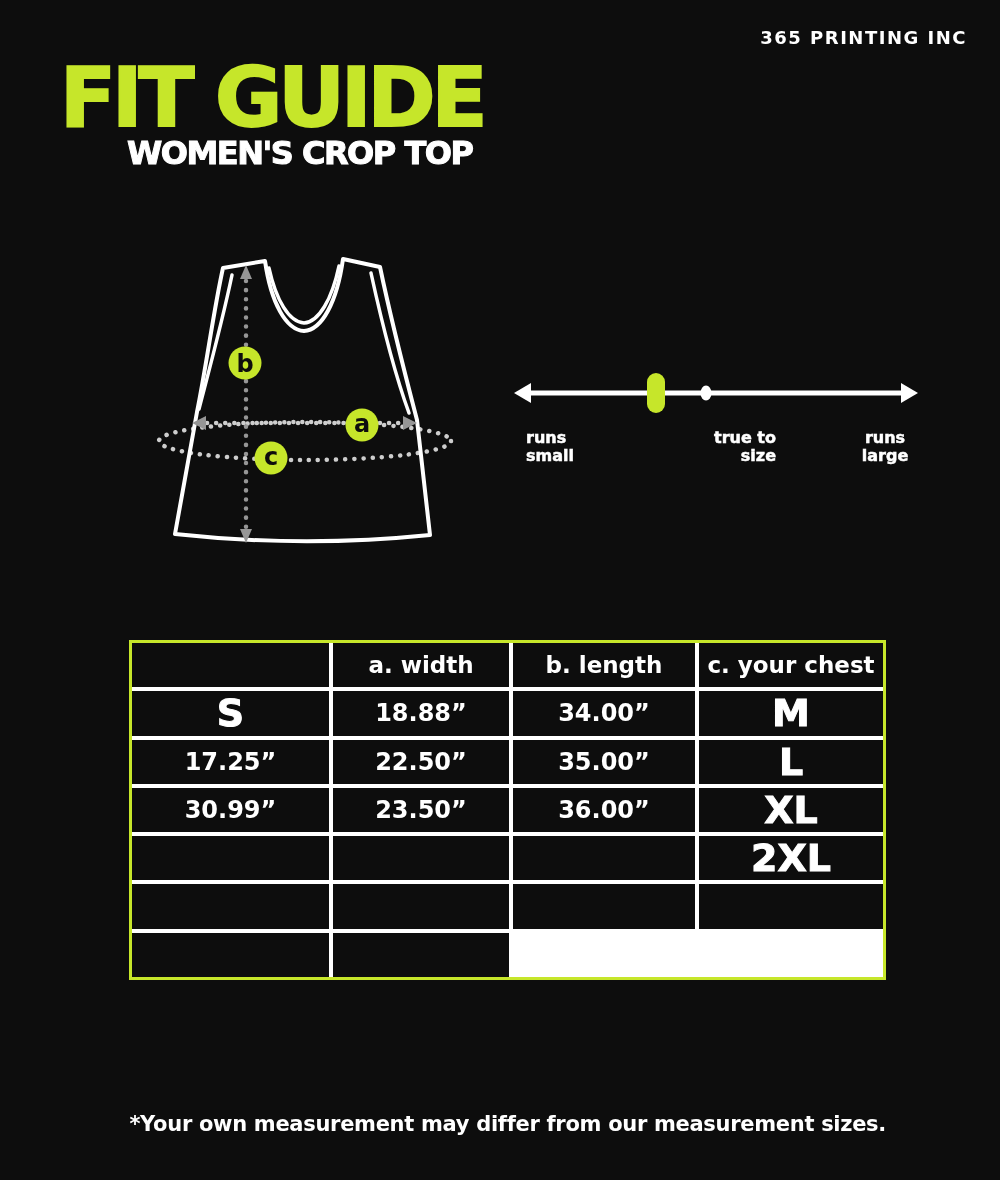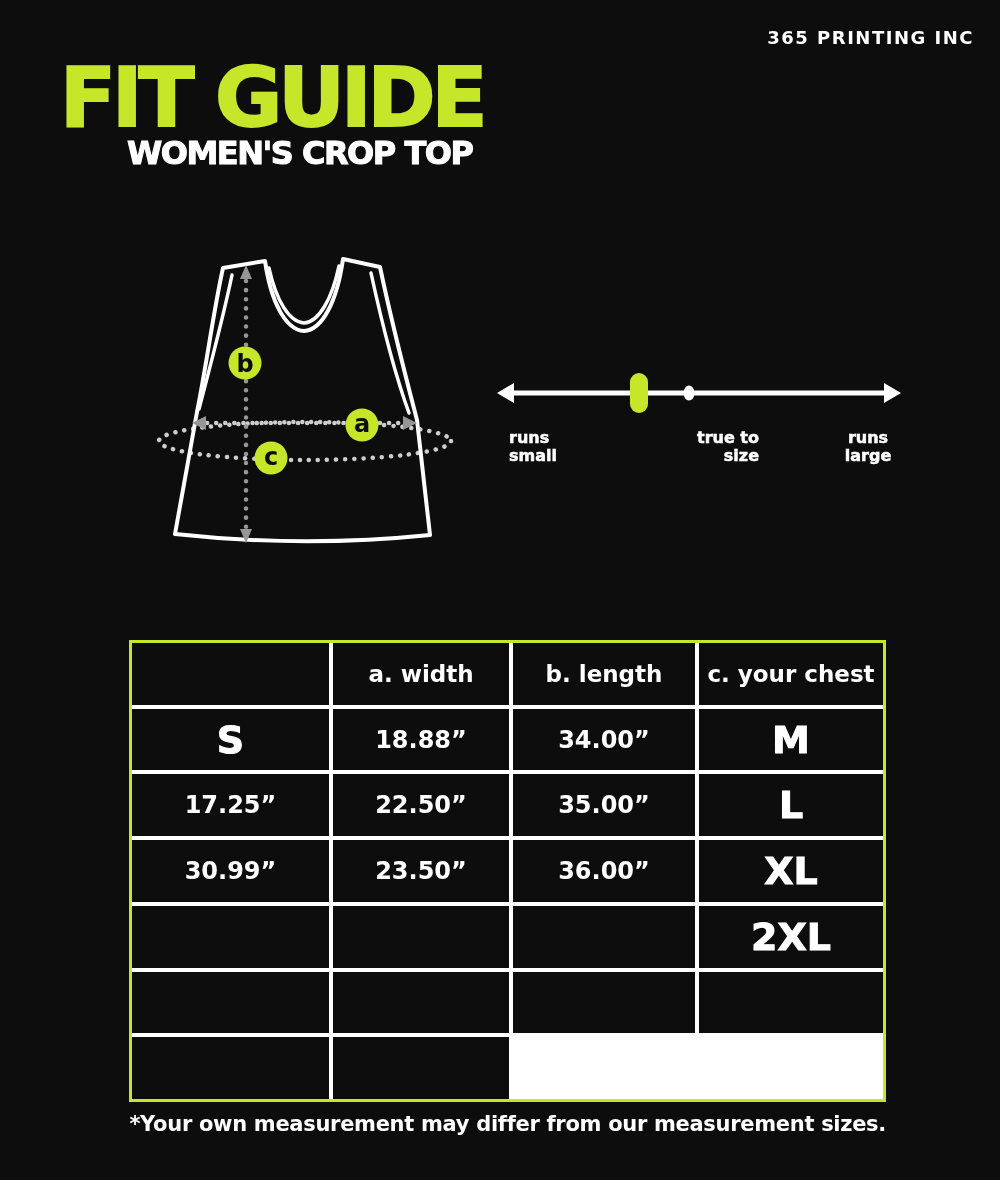--- a/index.html
+++ b/index.html
@@ -6,52 +6,52 @@
   * { box-sizing:border-box; }
   html,body { margin:0; padding:0; }
   body {
     width:1000px; height:1180px; position:relative; overflow:hidden;
     background:var(--bg); color:var(--ink);
     font-family:"DejaVu Sans", sans-serif; font-weight:bold;
   }
   .page { position:absolute; inset:0; }
 
   .brand {
-    position:absolute; top:27px; right:26px;
+    position:absolute; top:27px; right:33px;
     font-size:18px; letter-spacing:1.5px; color:var(--ink);
   }
   .title {
     position:absolute; left:60px; top:57px; margin:0;
     font-size:82px; line-height:82px; letter-spacing:-4px;
     color:var(--accent); -webkit-text-stroke:2px var(--accent);
   }
   .subtitle {
     position:absolute; left:127px; top:137px;
     font-size:32px; line-height:32px; letter-spacing:-1.5px;
     color:var(--ink); -webkit-text-stroke:1px var(--ink);
   }
 
   .garment { position:absolute; left:150px; top:248px; width:320px; height:310px; }
   .accent-fill { fill:var(--accent); }
   .marker-letter {
     font-family:"DejaVu Sans", sans-serif; font-weight:bold; font-size:24px;
   }
 
-  .scale { position:absolute; left:494px; top:370px; width:410px; height:110px; }
+  .scale { position:absolute; left:511px; top:370px; width:410px; height:110px; }
   .scale svg { position:absolute; left:0; top:0; width:410px; height:50px; }
   .scale-label {
     position:absolute; top:59px; font-size:16px; line-height:18px;
     white-space:pre-line; color:var(--ink); -webkit-text-stroke:0.5px var(--ink);
   }
   .scale-label.left   { left:15px; text-align:left; }
   .scale-label.center { left:145px; width:120px; text-align:right; }
   .scale-label.right  { left:324px; width:100px; text-align:center; }
 
   .size-table {
-    position:absolute; left:129px; top:640px; width:757px; height:462px;
+    position:absolute; left:129px; top:640px; width:757px; height:340px;
     border:3px solid var(--accent); background:#ffffff;
     display:grid;
     grid-template-columns:197fr 176fr 182fr 184fr;
     grid-template-rows:repeat(7, 1fr);
     gap:4px;
   }
   .cell {
     background:var(--bg); display:flex; align-items:center; justify-content:center;
     color:var(--ink); overflow:hidden;
   }

